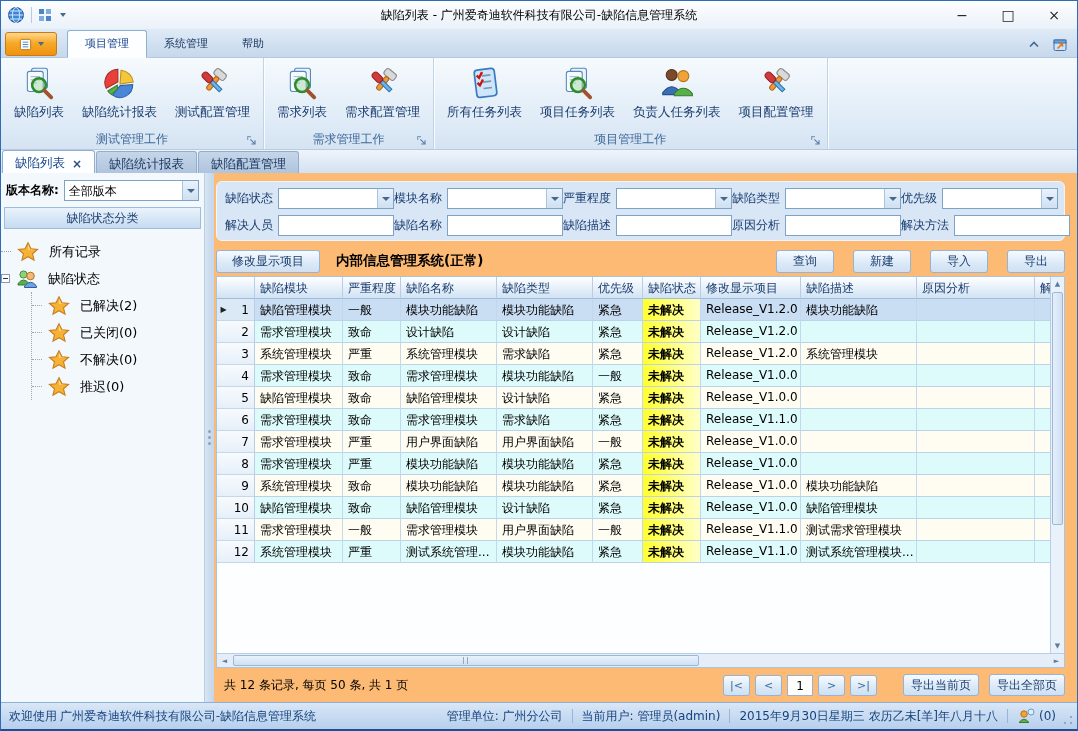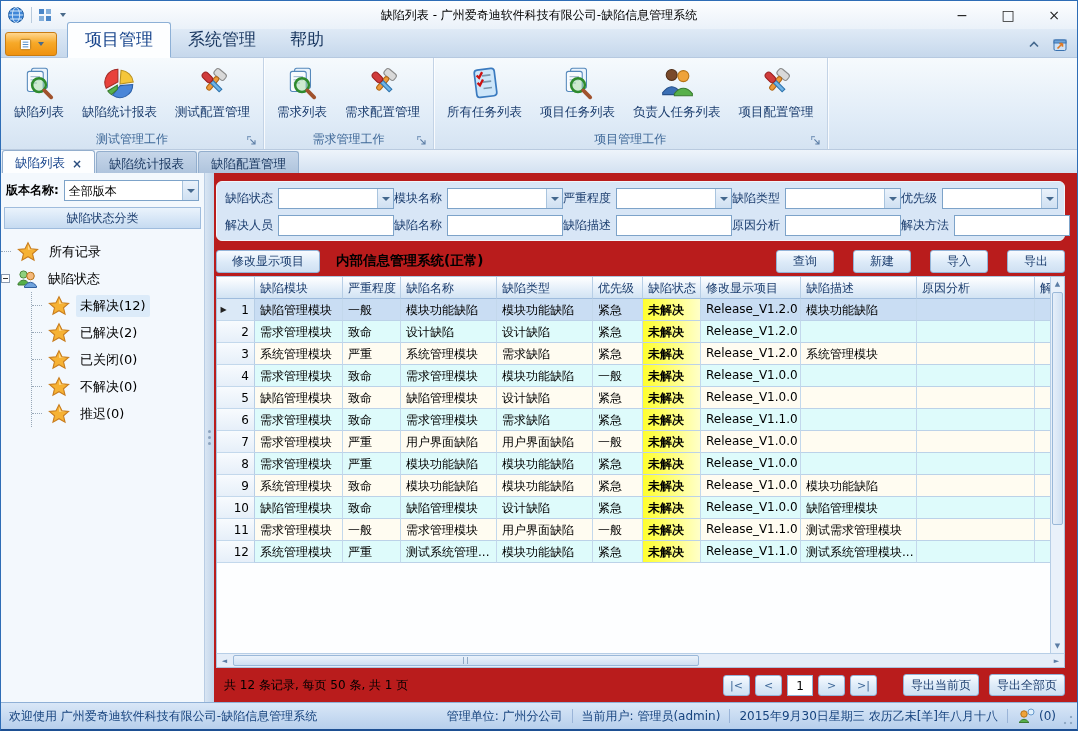--- a/index.html
+++ b/index.html
@@ -1,35 +1,35 @@
 <!DOCTYPE html>
 <html><head>
 <meta charset="utf-8">
 <style>
   * { margin:0; padding:0; box-sizing:border-box; }
   html,body { background:#9db8d2; }
   body { font-family:"DejaVu Sans","Liberation Sans",sans-serif; font-size:12px; }
 
-  .window { width:1078px; height:731px; background:#b91c1c; border:1px solid #2e6db6; border-bottom:2px solid #1d4f92; position:relative; overflow:hidden; display:flex; flex-direction:column; }
+  .window { width:1078px; height:731px; background:#fdba74; border:1px solid #2e6db6; border-bottom:2px solid #1d4f92; position:relative; overflow:hidden; display:flex; flex-direction:column; }
 
   
   .titlebar { height:28px; background:linear-gradient(#fdfeff,#eaf1f9); display:flex; align-items:center; position:relative; flex:0 0 auto; }
   .tb-left { display:flex; align-items:center; gap:6px; padding-left:6px; }
   .tb-sep { width:1px; height:16px; background:#b9cbdd; }
   .tb-caret { width:0; height:0; border-left:3px solid transparent; border-right:3px solid transparent; border-top:4px solid #4a6a8a; margin-left:2px; }
   .tb-title { position:absolute; left:0; right:0; text-align:center; color:#000; font-size:12px; pointer-events:none; }
   .tb-controls { margin-left:auto; display:flex; height:100%; }
   .tb-btn { width:46px; height:100%; display:flex; align-items:center; justify-content:center; font-size:14px; color:#222; cursor:default; }
   .icn { display:inline-flex; align-items:center; justify-content:center; }
   .icn svg { display:block; }
 
   
   .ribbon-tabs { height:29px; background:linear-gradient(#dfeaf6,#c6d8ec); display:flex; align-items:flex-end; border-bottom:1px solid #b6c9e0; flex:0 0 auto; position:relative; }
   .app-btn { width:52px; height:24px; margin:0 10px 1px 4px; background:linear-gradient(#ffd68f,#f7a928 45%,#ef9210); border:1px solid #c87c12; border-radius:3px; display:flex; align-items:center; justify-content:center; gap:3px; }
-  .rtab { padding:5px 17px 6px; color:#17355e; font-size:17px; cursor:default; }
+  .rtab { padding:5px 17px 6px; color:#17355e; font-size:11px; cursor:default; }
   .rtab.active { background:#fdfeff; border:1px solid #8db0d6; border-bottom:1px solid #fdfeff; border-radius:3px 3px 0 0; margin-bottom:-1px; color:#15428b; }
   .ribbon-right { margin-left:auto; display:flex; align-items:center; gap:8px; padding:0 8px 4px 0; }
   .rb-small-btn { width:20px; height:17px; display:flex; align-items:center; justify-content:center; border-radius:2px; }
 
   
   .ribbon-body { height:92px; background:linear-gradient(#f6fafd,#dfebf7 70%,#d5e3f2); display:flex; flex:0 0 auto; border-bottom:1px solid #b9cadf; }
   .rgroup { display:flex; flex-direction:column; border-right:1px solid #c3d3e6; box-shadow:1px 0 0 rgba(255,255,255,.8); padding:4px 4px 0; }
   .rg-buttons { flex:1; display:flex; align-items:flex-start; justify-content:center; }
   .rbtn { display:flex; flex-direction:column; align-items:center; gap:3px; padding:3px 9px; border-radius:3px; cursor:default; }
   .rbtn-label { color:#1b3d6e; font-size:12.5px; white-space:nowrap; }
@@ -117,21 +117,21 @@
   .pager-row { height:34px; display:flex; align-items:center; flex:0 0 auto; }
   .pg-summary { margin-left:8px; color:#000; }
   .pg-nav { display:flex; align-items:center; gap:5px; }
   .pg-btn { width:27px; height:21px; color:#3e6898; font-size:11px; }
   .pg-page { width:26px; height:21px; background:#fff; border:1px solid #93b4d8; text-align:center; padding-top:3px; color:#000; }
   .exp-btn { width:76px; height:22px; margin-left:10px; }
   .exp-btn:first-of-type { margin-left:26px; }
 
   
   .statusbar { height:27px; background:linear-gradient(#d9e7f7,#b7cfec); border-top:1px solid #8fb0d6; display:flex; align-items:center; color:#16437e; flex:0 0 auto; position:relative; }
-  .sb-welcome { padding-left:8px; }
+  .sb-welcome { padding-left:8px;font-family:Liberation Serif, serif; }
   .sb-item { white-space:nowrap; }
   .sb-sep { width:1px; height:14px; background:#9ab4d8; margin:0 9px; }
   .sb-grip { width:12px; height:12px; margin:8px 3px 0 6px; background:
     radial-gradient(circle at 9px 3px, #8fa9c5 1px, transparent 1.6px),
     radial-gradient(circle at 9px 9px, #8fa9c5 1px, transparent 1.6px),
     radial-gradient(circle at 3px 9px, #8fa9c5 1px, transparent 1.6px); }
 </style>
 </head>
 <body>
 
@@ -409,30 +409,20 @@
               <svg width="22" height="22" viewBox="0 0 22 22">
                 <circle cx="7.5" cy="6.5" r="3.6" fill="#8ed07e" stroke="#4a8a3a"></circle>
                 <path d="M2 15.5 q5.5 -7 11 0 v1.5 h-11 Z" fill="#57b04a" stroke="#3a7a30"></path>
                 <circle cx="14.5" cy="8" r="3.8" fill="#f4b87a" stroke="#b57317"></circle>
                 <path d="M8.5 18 q6 -7.5 12 0 v1.5 h-12 Z" fill="#6fa3dd" stroke="#2f5e9e"></path>
               </svg>
             </span>
             <span class="t-label">缺陷状态</span>
           </div>
           <div class="t-kids">
-            <div class="titem selected">
-              <span class="h-dot"></span>
-              <span class="icn t-icon">
-                <svg width="22" height="22" viewBox="0 0 20 20">
-                  <path d="M10 1.5 L12.7 7 L18.7 7.6 L14.1 11.6 L15.5 17.5 L10 14.3 L4.5 17.5 L5.9 11.6 L1.3 7.6 L7.3 7 Z" fill="#f6b234" stroke="#c87d1e"></path>
-                  <path d="M10 3.5 L11.9 7.6 L16.3 8 L10 8 Z" fill="#ffd98a" stroke="none"></path>
-                </svg>
-              </span>
-              <span class="t-label">未解决(12)</span>
-            </div>
             <div class="titem">
               <span class="h-dot"></span>
               <span class="icn t-icon">
                 <svg width="22" height="22" viewBox="0 0 20 20">
                   <path d="M10 1.5 L12.7 7 L18.7 7.6 L14.1 11.6 L15.5 17.5 L10 14.3 L4.5 17.5 L5.9 11.6 L1.3 7.6 L7.3 7 Z" fill="#f6b234" stroke="#c87d1e"></path>
                   <path d="M10 3.5 L11.9 7.6 L16.3 8 L10 8 Z" fill="#ffd98a" stroke="none"></path>
                 </svg>
               </span>
               <span class="t-label">已解决(2)</span>
             </div>

